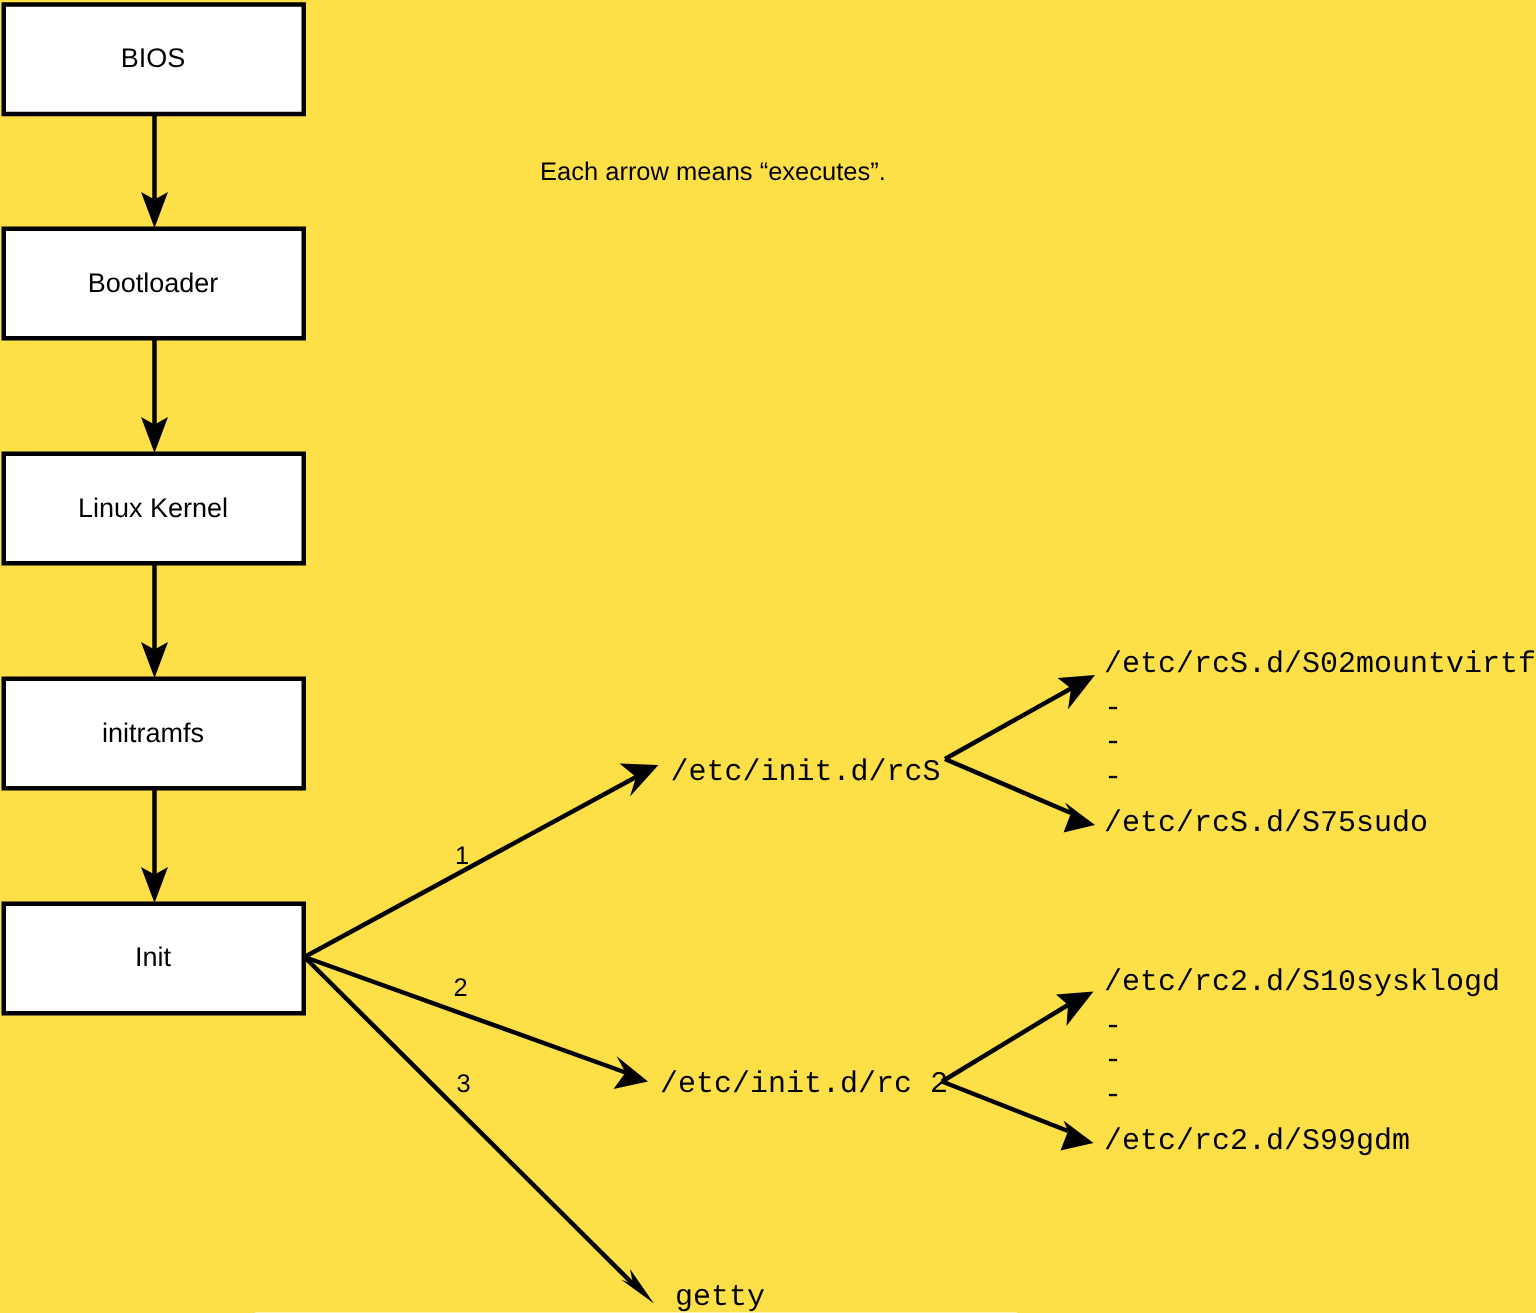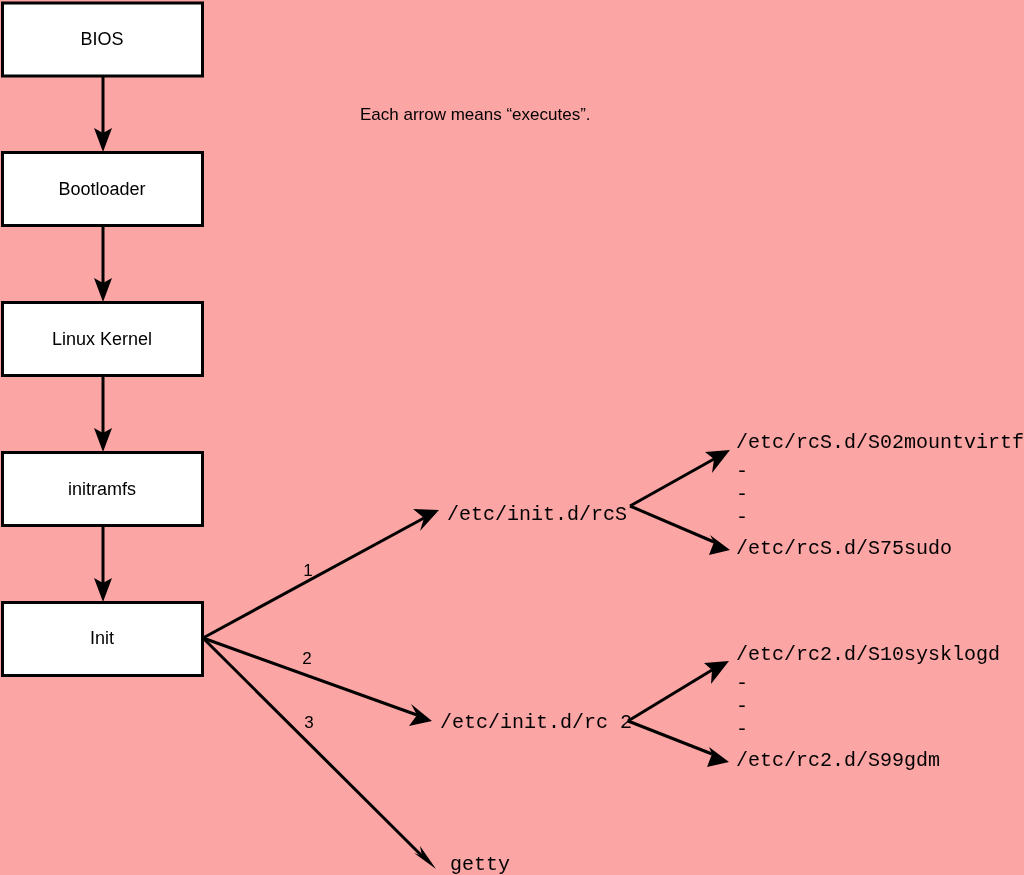--- a/index.html
+++ b/index.html
@@ -10,21 +10,21 @@
   body {
     width: 1024px;
     height: 875px;
     overflow: hidden;
     font-family: "Liberation Sans", sans-serif;
   }
   #diagram-root {
     position: relative;
     width: 1024px;
     height: 875px;
-    background: #fca5a5;
+    background: #fde047;
     text-decoration: underline;
   }
   svg.diagram-canvas {
     position: absolute;
     top: 0;
     left: 0;
     width: 1024px;
     height: 875px;
     display: block;
   }

